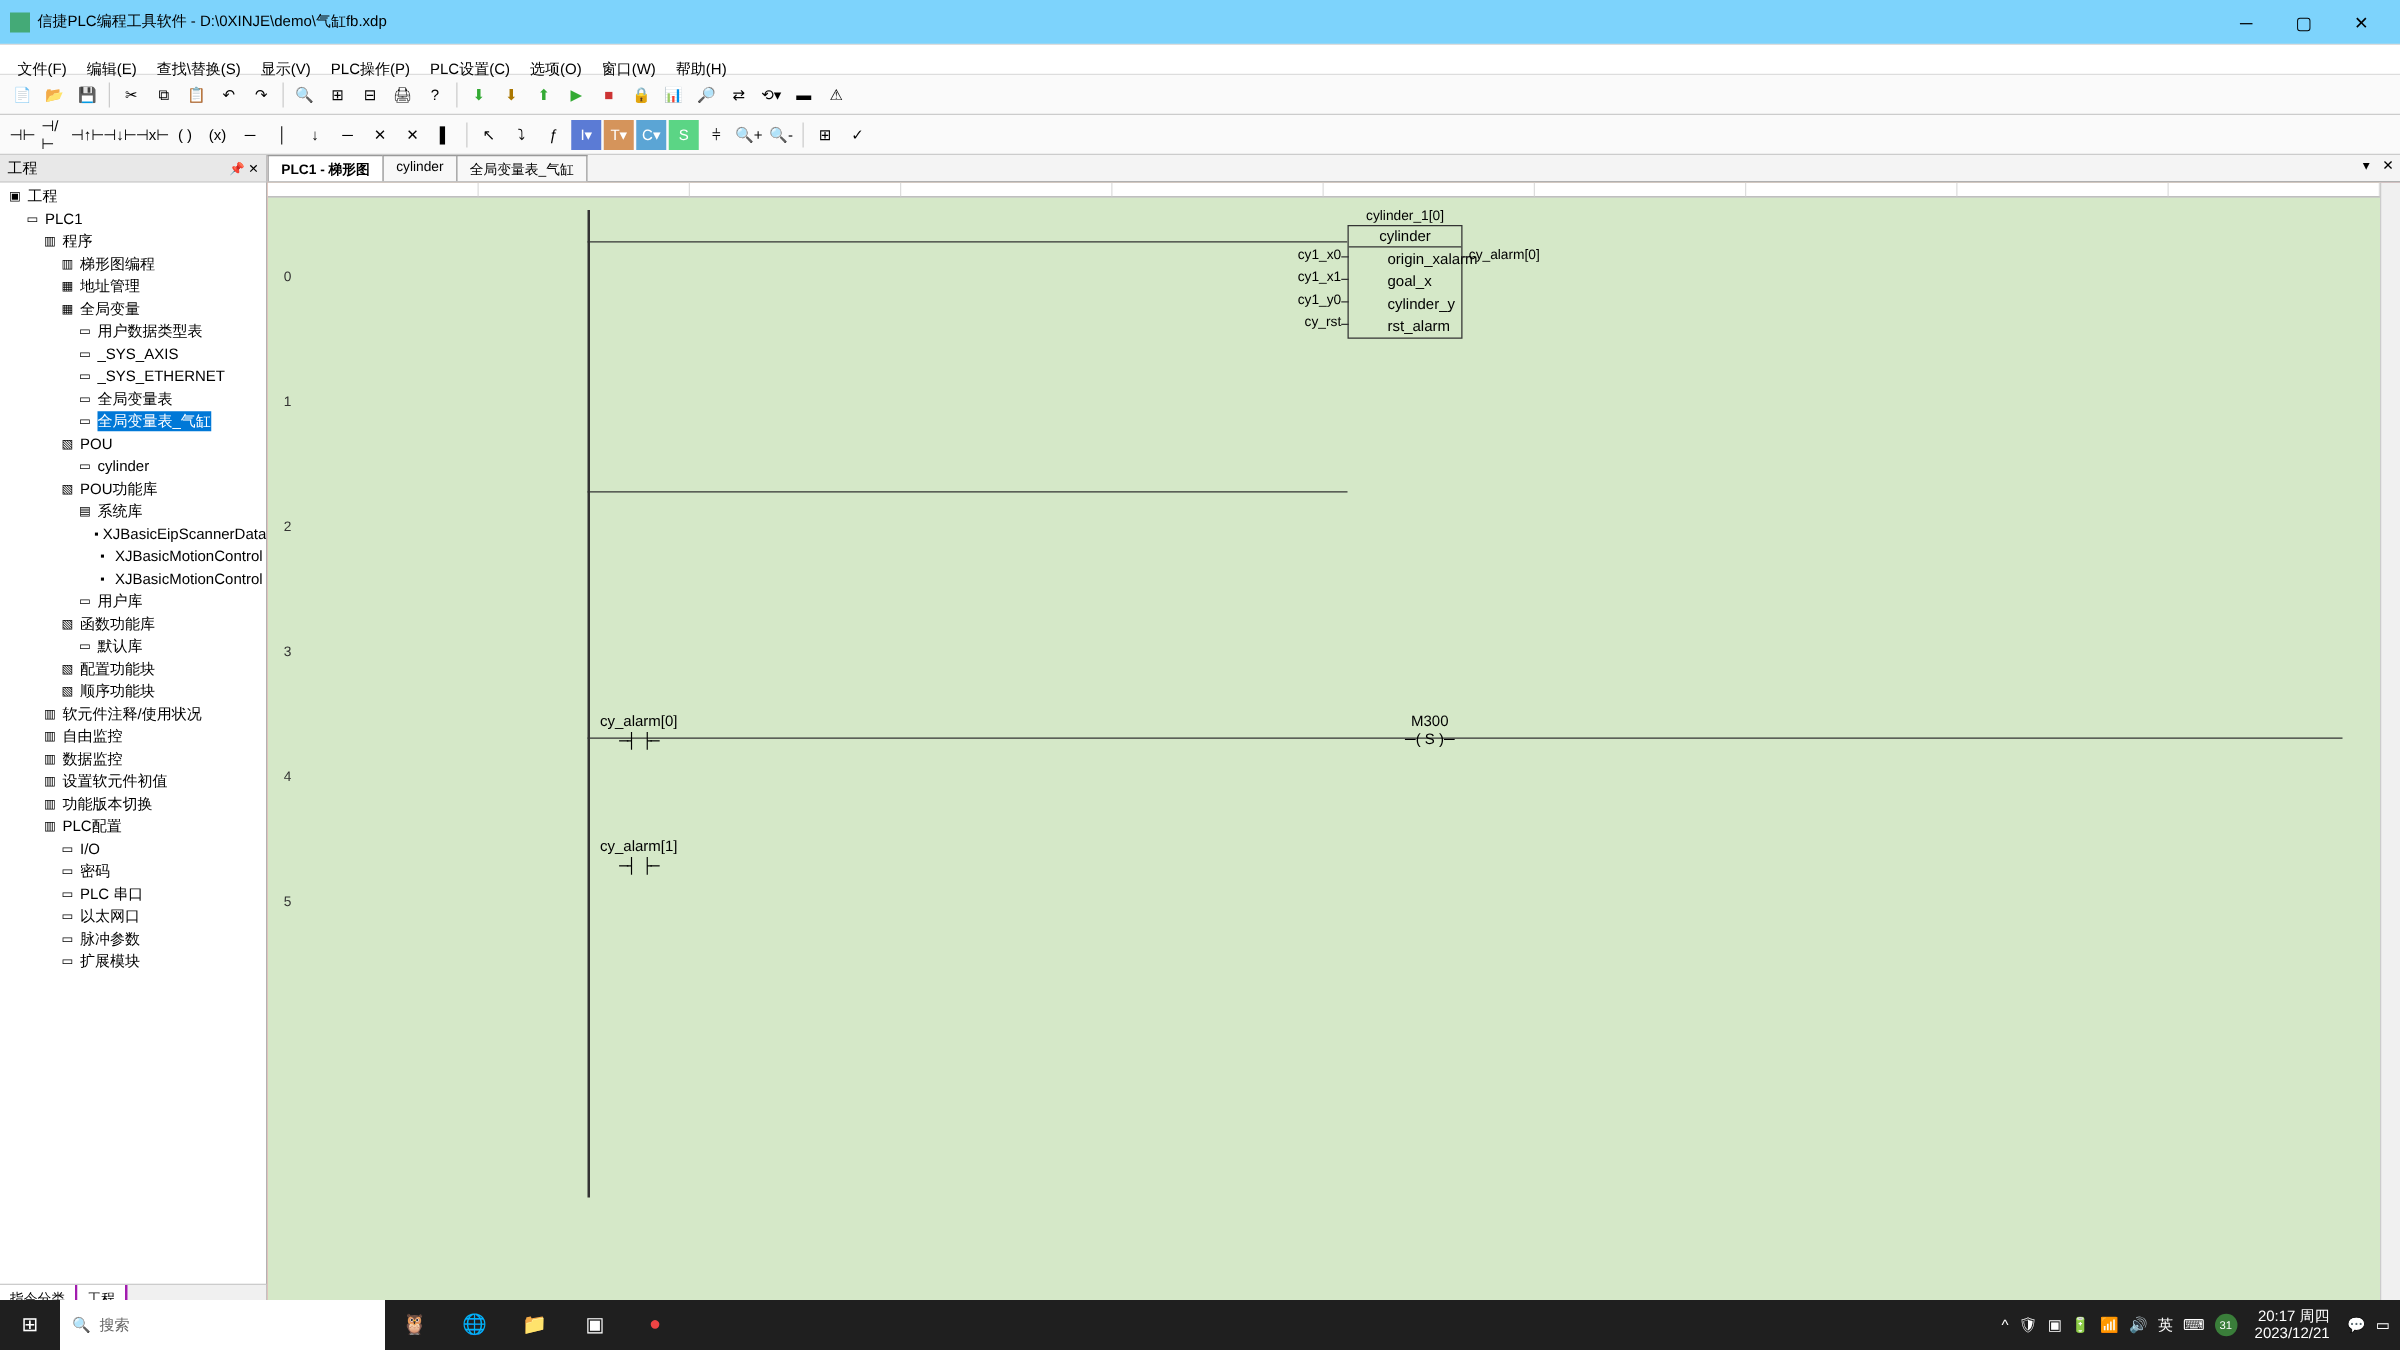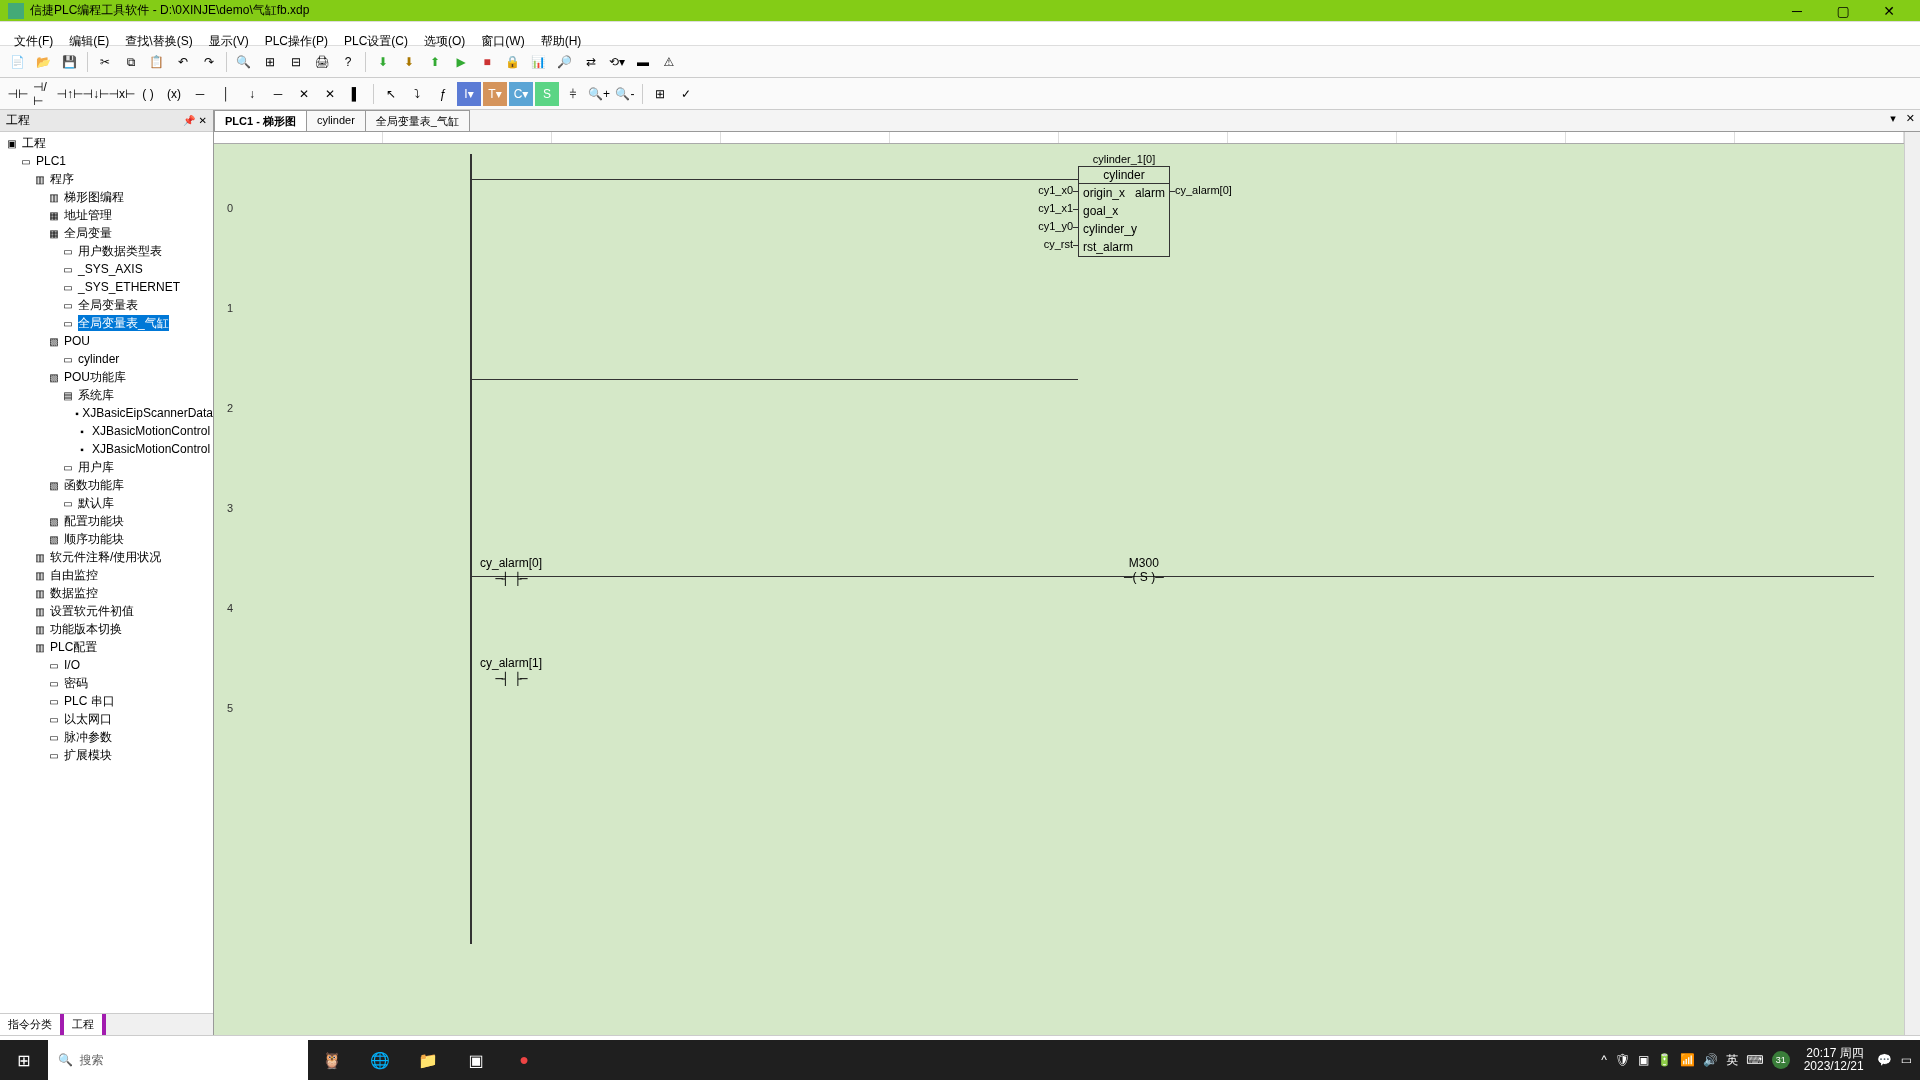--- a/index.html
+++ b/index.html
@@ -1,18 +1,18 @@
 <!DOCTYPE html>
 <html><head>
 <meta charset="utf-8">
 <style>
 * { margin: 0; padding: 0; box-sizing: border-box; font-family: "Microsoft YaHei", sans-serif; font-size: 12px; }
 body { background: #f0f0f0; width: 1920px; height: 1080px; overflow: hidden; position: relative; }
 
-.titlebar { height: 22px; background: #84cc16; display: flex; align-items: center; padding: 0 8px; border-bottom: 1px solid #ddd; }
+.titlebar { height: 36px; background: #7dd3fc; display: flex; align-items: center; padding: 0 8px; border-bottom: 1px solid #ddd; }
 .titlebar .icon { width: 16px; height: 16px; background: #4a7; margin-right: 6px; }
 .titlebar .title { flex: 1; font-size: 12px; }
 .titlebar .wbtn { width: 46px; height: 30px; display: flex; align-items: center; justify-content: center; font-size: 14px; }
 
 .menubar { height: 24px; background: #fff; display: flex; align-items: center; padding: 0 6px; border-bottom: 1px solid #ddd; }
 .menubar .mitem { padding: 3px 8px; margin-top: 16px; }
 
 .toolbar { height: 32px; background: #fafafa; display: flex; align-items: center; padding: 0 6px; border-bottom: 1px solid #ccc; gap: 2px; }
 .tbtn { width: 24px; height: 24px; display: flex; align-items: center; justify-content: center; border: 1px solid transparent; }
 .tsep { width: 1px; height: 20px; background: #ccc; margin: 0 3px; }
@@ -22,21 +22,21 @@
 .sidebar { width: 214px; background: #fff; border-right: 1px solid #999; display: flex; flex-direction: column; }
 .sidebar-header { background: #e8e8e8; padding: 2px 6px; border-bottom: 1px solid #ccc; display: flex; align-items: center; }
 .sidebar-header .pin { margin-left: auto; font-size: 10px; }
 .tree { flex: 1; overflow-y: auto; padding: 2px 0; }
 .tree-item { display: flex; align-items: center; padding: 1px 0; white-space: nowrap; line-height: 16px; }
 .tree-ico { width: 16px; height: 14px; display: inline-block; text-align: center; font-size: 10px; margin-right: 2px; }
 .tree-item.sel .label { background: #0078d7; color: #fff; }
 .indent0 { padding-left: 4px; } .indent1 { padding-left: 18px; } .indent2 { padding-left: 32px; }
 .indent3 { padding-left: 46px; } .indent4 { padding-left: 60px; } .indent5 { padding-left: 74px; }
 .sidebar-tabs { border-top: 1px solid #ccc; display: flex; background: #f0f0f0; }
-.sidebar-tabs .stab { padding: 3px 8px; border-right: 4px solid #a21caf; background: #fff; font-size: 11px; }
+.sidebar-tabs .stab { padding: 3px 8px; border-right: 2px solid #a21caf; background: #fff; font-size: 11px; }
 .sidebar-tabs .stab.active { background: #fff; }
 
 .editor { flex: 1; display: flex; flex-direction: column; background: #fca5a5; }
 .tabs { height: 22px; display: flex; border-bottom: 1px solid #999; background: #f4f4f4; }
 .tab { padding: 3px 10px; border: 1px solid #999; border-bottom: none; margin-right: -1px; background: #f8f8f8; font-size: 11px; }
 .tab.active { background: #fff; font-weight: bold; }
 .tabs .spacer { flex: 1; }
 .tabs .tctl { padding: 2px 5px; font-size: 11px; }
 
 .canvas-wrap { flex: 1; overflow: auto; position: relative; background: #d5e8c8; }
@@ -44,21 +44,21 @@
 .ruler .tick { flex: 1; border-right: 1px solid #ddd; }
 .canvas { position: relative; min-height: 800px; }
 
 .rownum { position: absolute; left: 8px; width: 16px; text-align: center; color: #333; font-size: 11px; }
 .rail { position: absolute; left: 256px; width: 2px; background: #333; top: 10px; bottom: 0; }
 .rung { position: absolute; left: 256px; right: 30px; height: 1px; background: #333; }
 
 .fb-block { position: absolute; border: 1px solid #333; background: #d5e8c8; font-size: 11px; }
 .fb-title { text-align: center; padding: 1px 4px; }
 .fb-instance { position: absolute; top: -14px; left: 0; right: 0; text-align: center; font-size: 11px; }
-.fb-row { display: flex; justify-content: space-between; padding: 2px 4px; height: 18px; }
+.fb-row { display: flex; justify-content: flex-start; padding: 2px 4px; height: 18px; margin-left: 27px; }
 .fb-pin-l { position: absolute; right: 100%; padding-right: 6px; font-size: 11px; white-space: nowrap; }
 .fb-pin-r { position: absolute; left: 100%; padding-left: 6px; font-size: 11px; white-space: nowrap; }
 .fb-wire { position: absolute; height: 1px; background: #333; }
 
 .contact { position: absolute; font-size: 11px; text-align: center; }
 .contact .lbl { margin-bottom: 2px; }
 .contact .sym { font-family: monospace; letter-spacing: -1px; }
 .coil { position: absolute; font-size: 11px; text-align: center; }
 .coil .lbl { margin-bottom: 0; }
 

